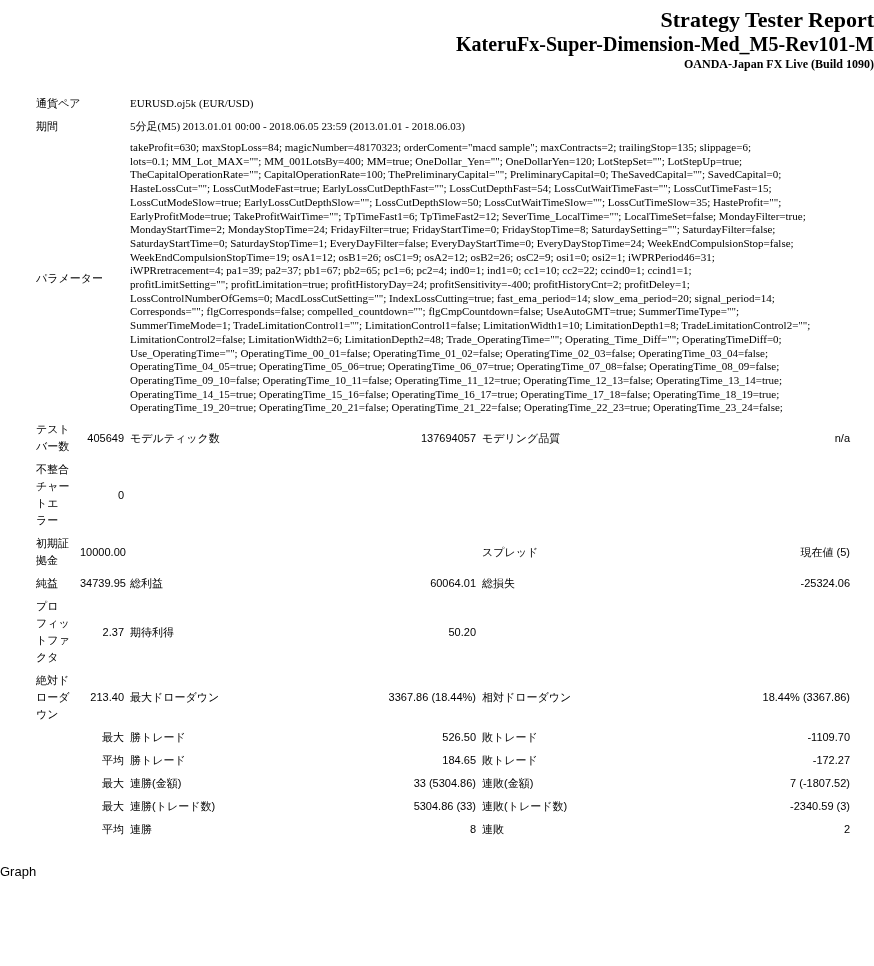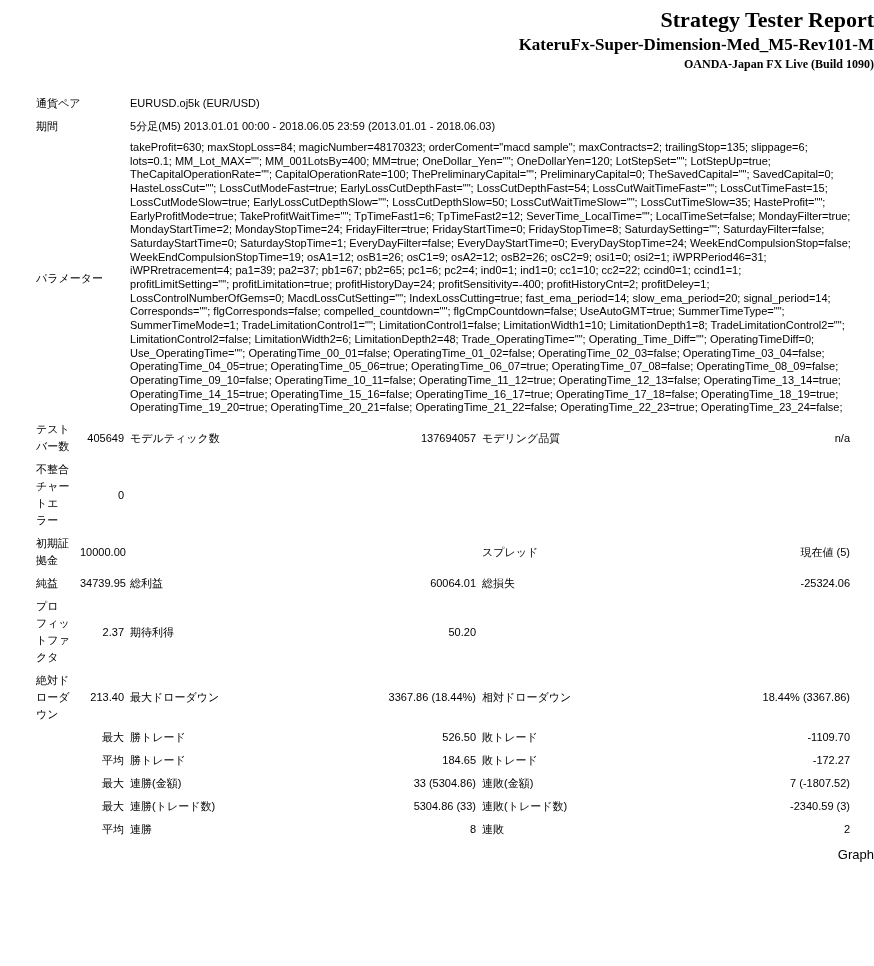--- a/index.html
+++ b/index.html
@@ -5,33 +5,33 @@
   html, body { margin: 0; padding: 0; }
   body {
     width: 874px; height: 966px; overflow: hidden;
     background: #ffffff; color: #000000;
     font-family: "Liberation Sans", "DejaVu Sans", sans-serif;
     font-size: 11px;
   }
   .hdr { text-align: right; padding-top: 7px;
          font-family: "Liberation Serif", "DejaVu Serif", serif; font-weight: bold; }
   .t1 { font-size: 22px; line-height: 26px; }
-  .t2 { font-size: 17px; line-height: 23px; }
+  .t2 { font-size: 20px; line-height: 23px; }
   .t3 { font-size: 12px; line-height: 16px; }
 
   table.rpt { table-layout: fixed; width: 820px; margin: 20px 0 0 33px;
               border-collapse: collapse; }
   table.rpt td { padding: 3px; vertical-align: middle;
                  font-size: 11px; line-height: 17px; overflow: hidden; }
   td.ca { white-space: pre-line; }
   td.cb, td.cd, td.cf { text-align: right; margin-left: 48px; }
-  td.cvl { text-align: left; }
+  td.cvl { text-align: left; font-family: Liberation Serif, serif; }
   td.params-cell { padding-bottom: 14px; }
   .pline { white-space: nowrap; overflow: hidden; line-height: 13.7px; }
-  .graph-label { text-align: right; font-size: 13px; margin-top: 6px; }
+  .graph-label { text-align: left; font-size: 13px; margin-top: 23px; }
 </style>
 </head>
 <body>
 
 <div class="hdr">
   <div class="t1">Strategy Tester Report</div>
   <div class="t2">KateruFx-Super-Dimension-Med_M5-Rev101-M</div>
   <div class="t3">OANDA-Japan FX Live (Build 1090)</div>
 </div>
 

